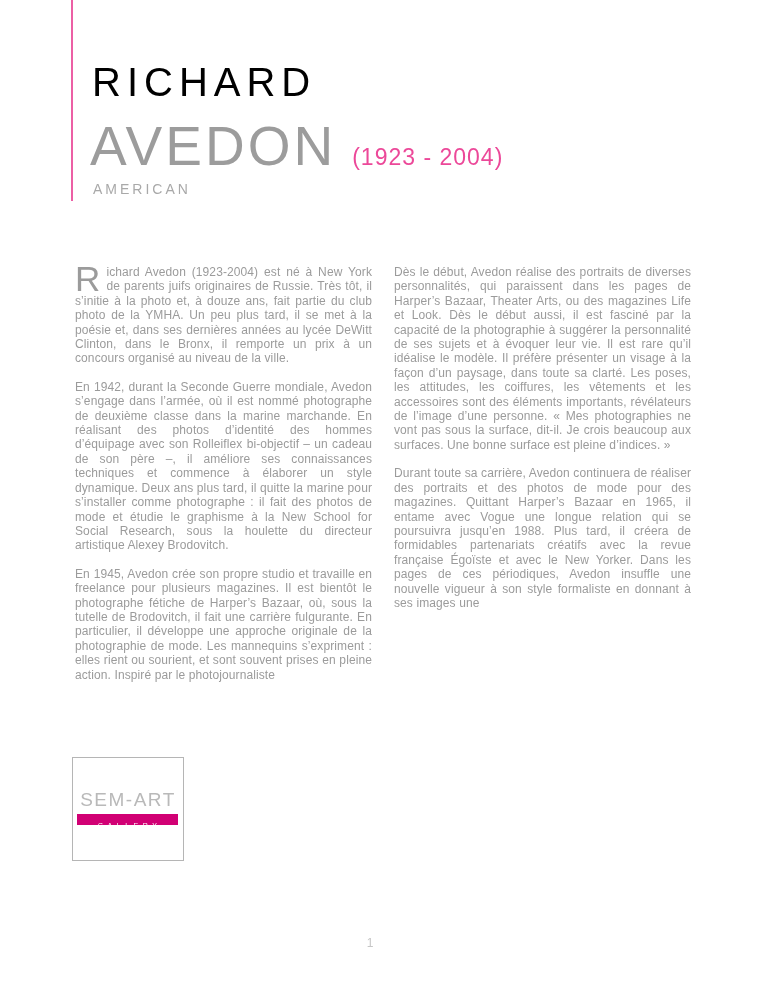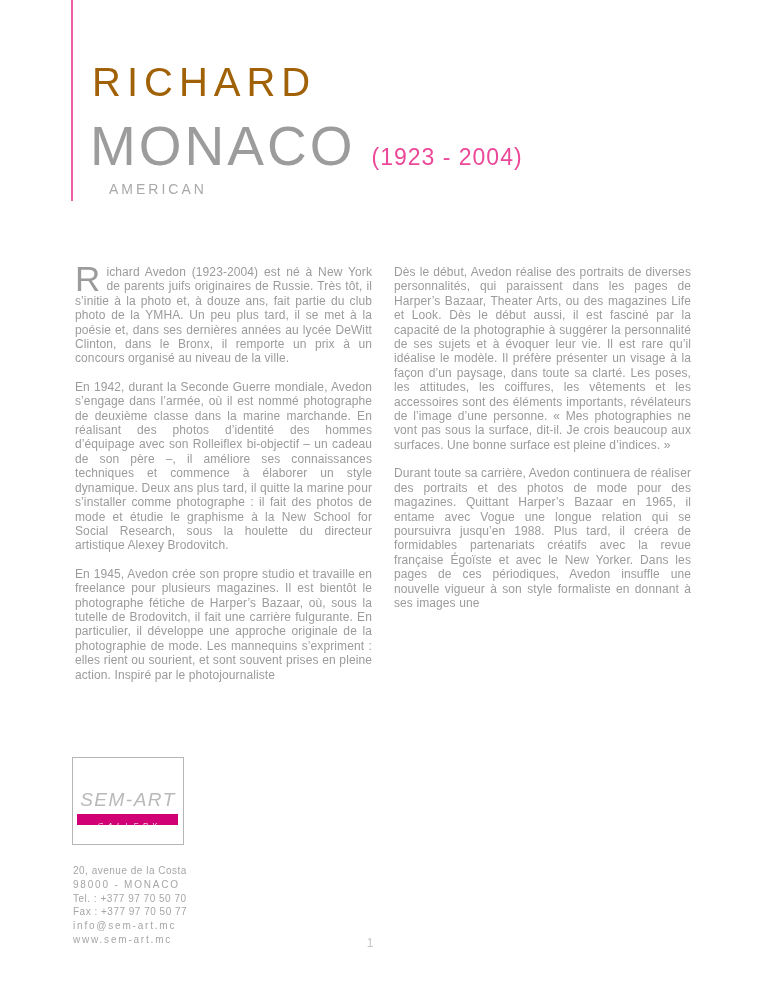--- a/index.html
+++ b/index.html
@@ -20,21 +20,21 @@
     background: #ec5fa5;
   }
 
   
   .first-name {
     position: absolute;
     left: 92px; top: 62px;
     font-size: 40px;
     font-weight: 300;
     letter-spacing: 6px;
-    color: #a16207;
+    color: #000000;
     line-height: 1;
   }
   .name-row {
     position: absolute;
     left: 90px; top: 119px;
     white-space: nowrap;
   }
   .last-name {
     font-size: 55px;
     font-weight: 400;
@@ -48,21 +48,20 @@
     letter-spacing: 1px;
     color: #ec4899;
     margin-left: 16px;
   }
   .nationality {
     position: absolute;
     left: 93px; top: 181px;
     font-size: 14px;
     letter-spacing: 3px;
     color: #a9a9a9;
-    margin-left: 16px;
   }
 
   
   .columns {
     position: absolute;
     left: 75px; top: 265px;
     width: 616px;
     display: flex;
     gap: 22px;
   }
@@ -80,25 +79,24 @@
     font-size: 35px;
     line-height: 26px;
     margin: 1px 6px 0 0;
     color: #9b9b9b;
   }
 
   
   .logo-box {
     position: absolute;
     left: 72px; top: 757px;
-    width: 112px; height: 88px;
+    width: 112px; height: 104px;
     border: 1px solid #b5b5b5;
     box-sizing: border-box;
     background: #ffffff;
-    font-style: italic;
   }
   .logo-name {
     position: absolute;
     left: 0; right: 0; top: 31px;
     text-align: center;
     font-size: 19px;
     font-weight: 300;
     letter-spacing: 1.5px;
     color: #b9b9b9;
   }
@@ -142,21 +140,21 @@
 </head>
 <body>
 
 <div class="page">
 
   <div class="accent-line"></div>
 
   <div>
     <div class="first-name">RICHARD</div>
     <div class="name-row">
-      <span class="last-name">MONACO</span><span class="dates">(1923 - 2004)</span>
+      <span class="last-name">AVEDON</span><span class="dates">(1923 - 2004)</span>
     </div>
     <div class="nationality">AMERICAN</div>
   </div>
 
   <div class="columns">
     <div class="col">
       <p class="para"><span class="dropcap">R</span><span>ichard Avedon (1923-2004) est né à New York de parents juifs originaires de Russie. Très tôt, il s’initie à la photo et, à douze ans, fait partie du club photo de la YMHA. Un peu plus tard, il se met à la poésie et, dans ses dernières années au lycée DeWitt Clinton, dans le Bronx, il remporte un prix à un concours organisé au niveau de la ville.</span></p>
       <p class="para">En 1942, durant la Seconde Guerre mondiale, Avedon s’engage dans l’armée, où il est nommé photographe de deuxième classe dans la marine marchande. En réalisant des photos d’identité des hommes d’équipage avec son Rolleiflex bi-objectif – un cadeau de son père –, il améliore ses connaissances techniques et commence à élaborer un style dynamique. Deux ans plus tard, il quitte la marine pour s’installer comme photographe : il fait des photos de mode et étudie le graphisme à la New School for Social Research, sous la houlette du directeur artistique Alexey Brodovitch.</p>
       <p class="para">En 1945, Avedon crée son propre studio et travaille en freelance pour plusieurs magazines. Il est bientôt le photographe fétiche de Harper’s Bazaar, où, sous la tutelle de Brodovitch, il fait une carrière fulgurante. En particulier, il développe une approche originale de la photographie de mode. Les mannequins s’expriment : elles rient ou sourient, et sont souvent prises en pleine action. Inspiré par le photojournaliste</p>
     </div>
@@ -166,24 +164,16 @@
     </div>
   </div>
 
   <div class="logo-box">
     <div class="logo-name">SEM-ART</div>
     <div class="logo-bar">
       <span>GALLERY</span>
     </div>
   </div>
 
-  <div class="contact">
-    <div class="c-line">20, avenue de la Costa</div>
-    <div class="c-line spaced">98000 - MONACO</div>
-    <div class="c-line">Tel. : +377 97 70 50 70</div>
-    <div class="c-line">Fax : +377 97 70 50 77</div>
-    <div class="c-line spaced">info@sem-art.mc</div>
-    <div class="c-line spaced">www.sem-art.mc</div>
-  </div>
 
   <div class="page-number">1</div>
 
 </div>
 
 </body></html>

